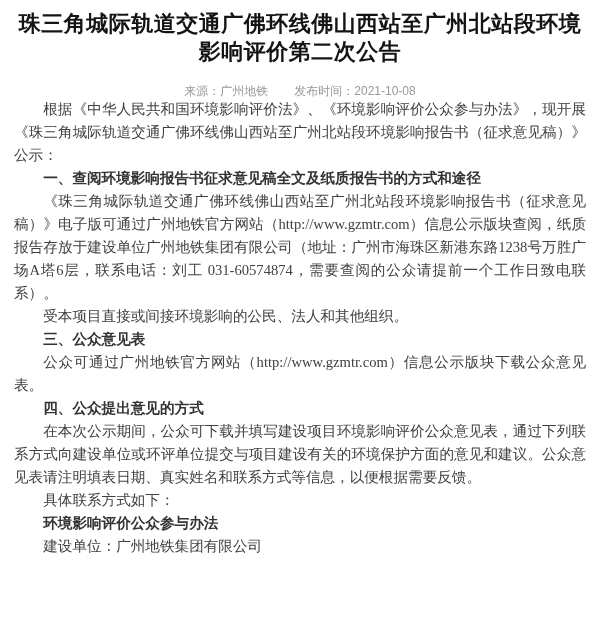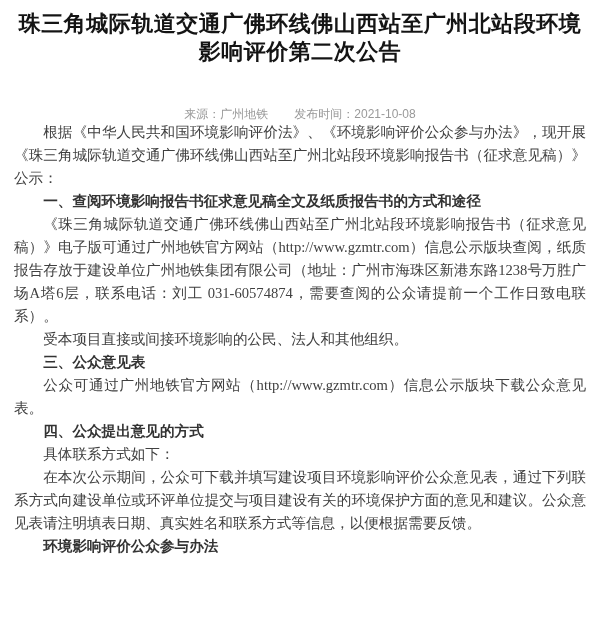--- a/index.html
+++ b/index.html
@@ -21,21 +21,21 @@
     margin: 10px 16px 0 16px;
     font-family: "Liberation Sans", "DejaVu Sans", sans-serif;
     font-weight: bold;
     font-size: 22px;
     line-height: 28px;
     text-align: center;
     color: #141414;
     letter-spacing: 0.5px;
   }
   .article-meta {
-    margin-top: 41px;
+    margin-top: 18px;
     text-align: center;
     font-family: "Liberation Sans", "DejaVu Sans", sans-serif;
     font-size: 12px;
     line-height: 14px;
     color: #999999;
   }
   .article-meta .meta-item {
     display: inline-block;
   }
   .article-meta .meta-source {
@@ -70,18 +70,19 @@
   </div>
 
   <div class="article-body">
     <p>根据《中华人民共和国环境影响评价法》、《环境影响评价公众参与办法》，现开展《珠三角城际轨道交通广佛环线佛山西站至广州北站段环境影响报告书（征求意见稿）》公示：</p>
     <p class="section-heading">一、查阅环境影响报告书征求意见稿全文及纸质报告书的方式和途径</p>
     <p>《珠三角城际轨道交通广佛环线佛山西站至广州北站段环境影响报告书（征求意见稿）》电子版可通过广州地铁官方网站（http://www.gzmtr.com）信息公示版块查阅，纸质报告存放于建设单位广州地铁集团有限公司（地址：广州市海珠区新港东路1238号万胜广场A塔6层，联系电话：刘工 031-60574874，需要查阅的公众请提前一个工作日致电联系）。</p>
     <p>受本项目直接或间接环境影响的公民、法人和其他组织。</p>
     <p class="section-heading">三、公众意见表</p>
     <p>公众可通过广州地铁官方网站（http://www.gzmtr.com）信息公示版块下载公众意见表。</p>
     <p class="section-heading">四、公众提出意见的方式</p>
+    <p>在本次公示期间，公众可下载并填写建设项目环境影响评价公众意见表，通过下列联系方式向建设单位或环评单位提交与项目建设有关的环境保护方面的意见和建议。公众意见表请注明填表日期、真实姓名和联系方式等信息，以便根据需要反馈。</p>
     <p>具体联系方式如下：</p>
-    <p>在本次公示期间，公众可下载并填写建设项目环境影响评价公众意见表，通过下列联系方式向建设单位或环评单位提交与项目建设有关的环境保护方面的意见和建议。公众意见表请注明填表日期、真实姓名和联系方式等信息，以便根据需要反馈。</p>
     <p class="section-heading">环境影响评价公众参与办法</p>
+    <p>建设单位：广州地铁集团有限公司</p>
   </div>
 
 </div>
 
 </body></html>

